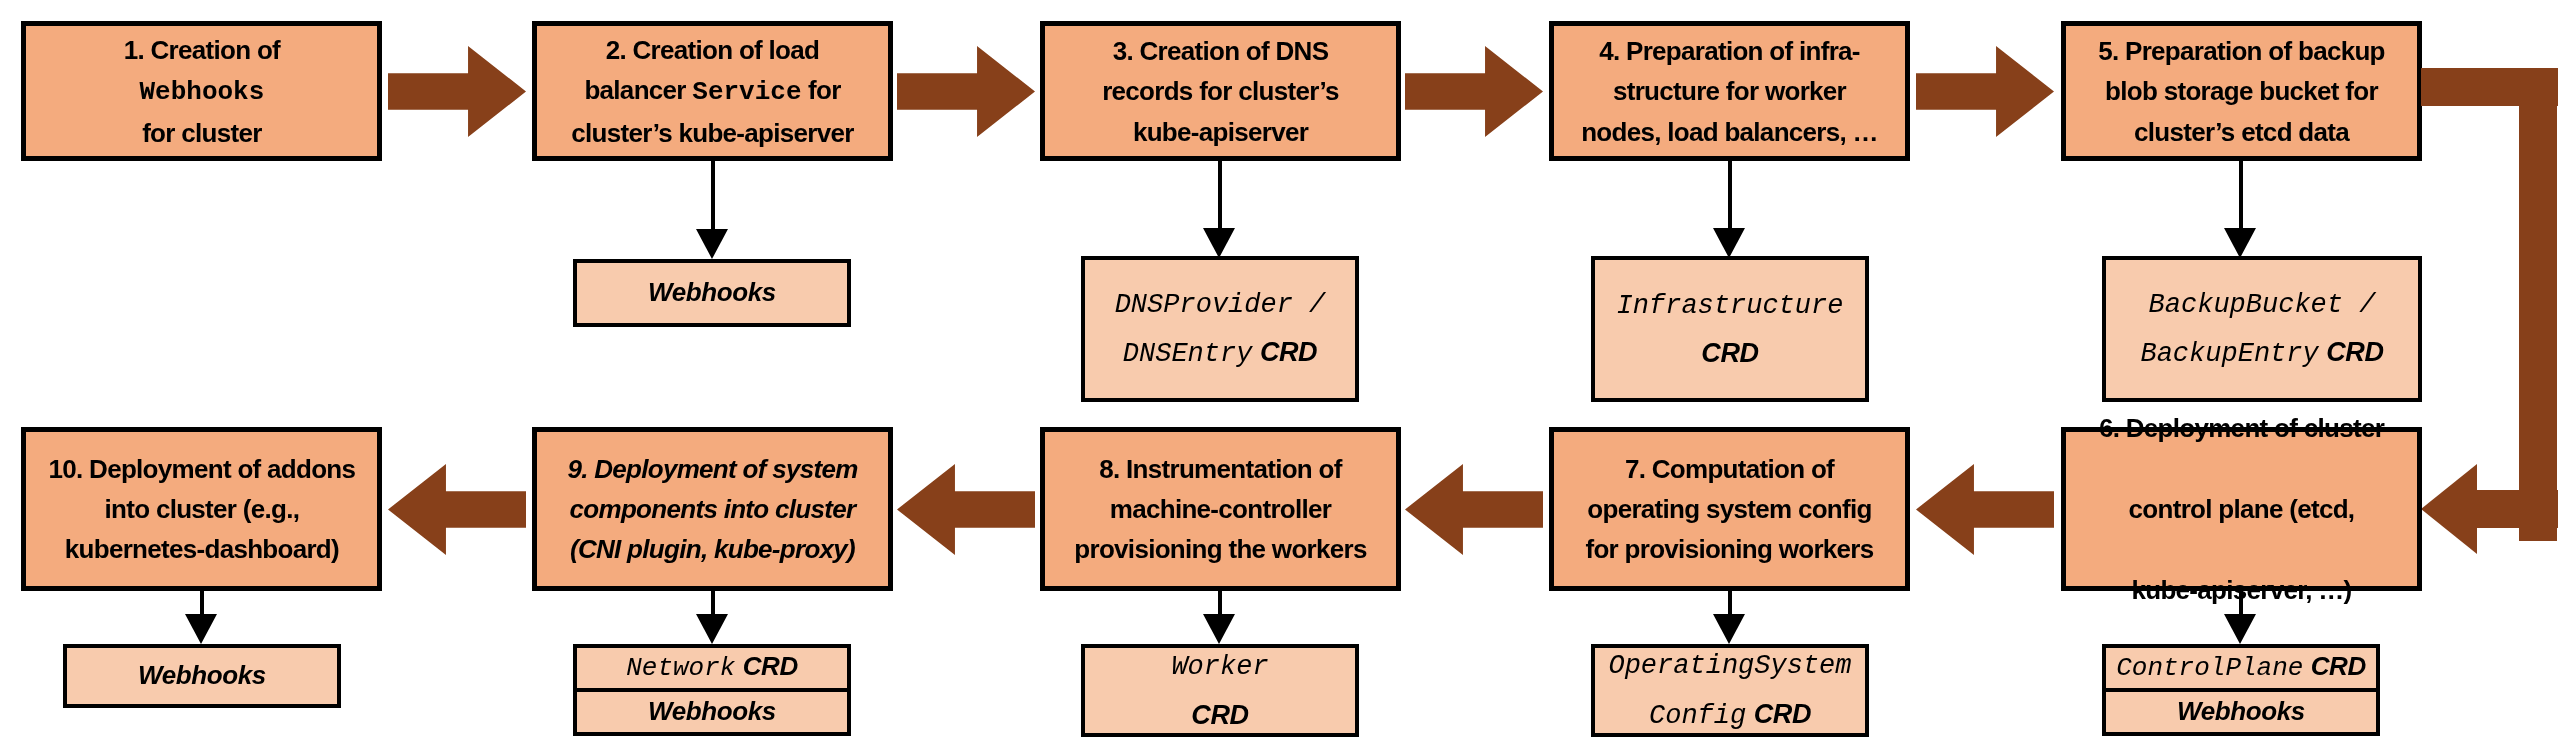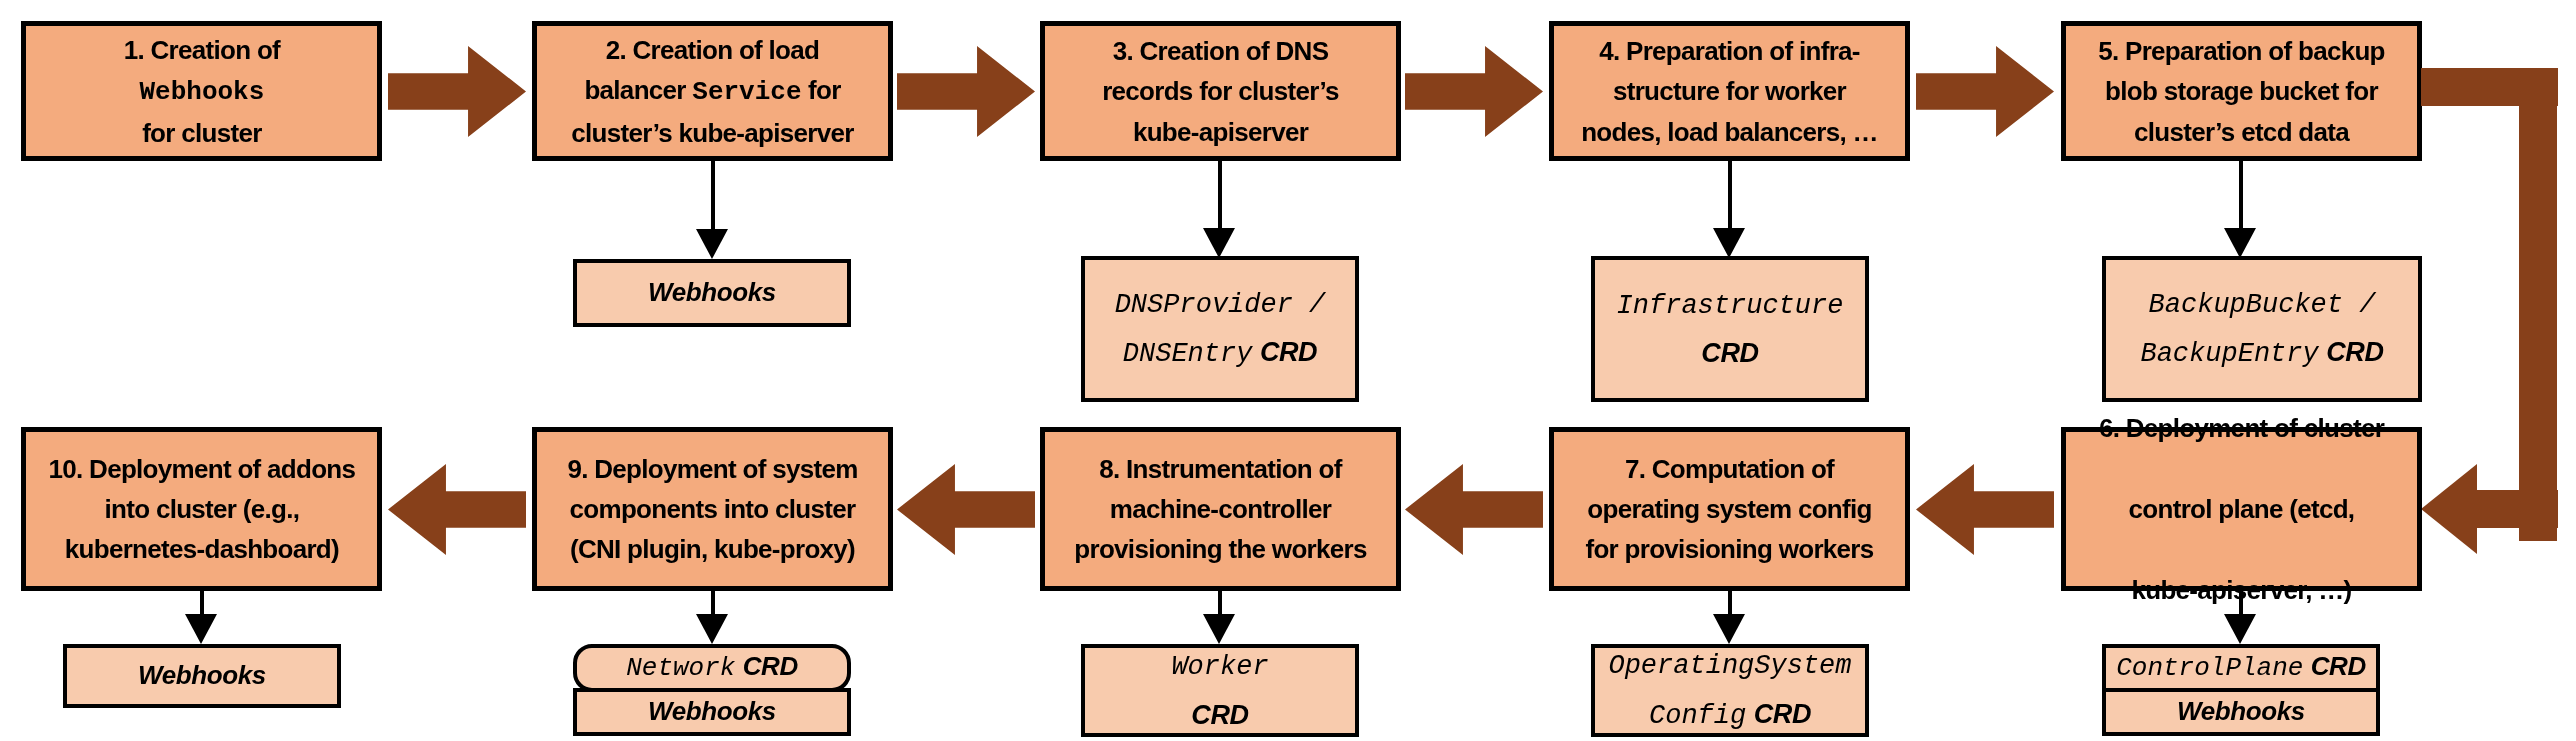--- a/index.html
+++ b/index.html
@@ -97,21 +97,21 @@
   <div class="box child" style="left:2102px;top:256px;width:320px;height:146px;">
       <div class="tline"><span class="mono">BackupBucket /</span></div>
       <div class="tline"><span class="mono">BackupEntry</span><span> </span><span class="crd">CRD</span></div>
     </div>
 
   <div class="box main" style="left:21.4px;top:427px;width:361px;height:164px;">
       <div class="tline"><span>10. Deployment of addons</span></div>
       <div class="tline"><span>into cluster (e.g.,</span></div>
       <div class="tline"><span>kubernetes-dashboard)</span></div>
     </div>
-  <div class="box main" style="left:532px;top:427px;width:361px;height:164px;">
+  <div class="box main" style="left:532px;top:427px;width:361px;height:164px;font-style:italic;">
       <div class="tline"><span>9. Deployment of system</span></div>
       <div class="tline"><span>components into cluster</span></div>
       <div class="tline"><span>(CNI plugin, kube-proxy)</span></div>
     </div>
   <div class="box main" style="left:1040px;top:427px;width:361px;height:164px;">
       <div class="tline"><span>8. Instrumentation of</span></div>
       <div class="tline"><span>machine-controller</span></div>
       <div class="tline"><span>provisioning the workers</span></div>
     </div>
   <div class="box main" style="left:1549px;top:427px;width:361px;height:164px;">
@@ -138,21 +138,21 @@
   <div class="chead" style="left:1203px;top:614px;"></div>
   <div class="cline" style="left:1728px;top:591px;height:26px;"></div>
   <div class="chead" style="left:1713px;top:614px;"></div>
   <div class="cline" style="left:2239px;top:591px;height:26px;"></div>
   <div class="chead" style="left:2224px;top:614px;"></div>
 
   <div class="box child bar" style="left:63px;top:644px;width:278px;height:64px;">
       <div class="tline"><span class="bold">Webhooks</span></div>
     </div>
 
-  <div class="box child bar" style="left:573px;top:644px;width:278px;height:48px;border-radius:19px;">
+  <div class="box child bar" style="left:573px;top:644px;width:278px;height:48px;">
       <div class="tline"><span class="mono">Network</span><span> </span><span class="crd">CRD</span></div>
     </div>
   <div class="box child bar" style="left:573px;top:688px;width:278px;height:48px;">
       <div class="tline"><span class="bold">Webhooks</span></div>
     </div>
 
   <div class="box child" style="left:1081px;top:644px;width:278px;height:93px;">
       <div class="tline"><span class="mono">Worker</span></div>
       <div class="tline"><span class="crd">CRD</span></div>
     </div>

